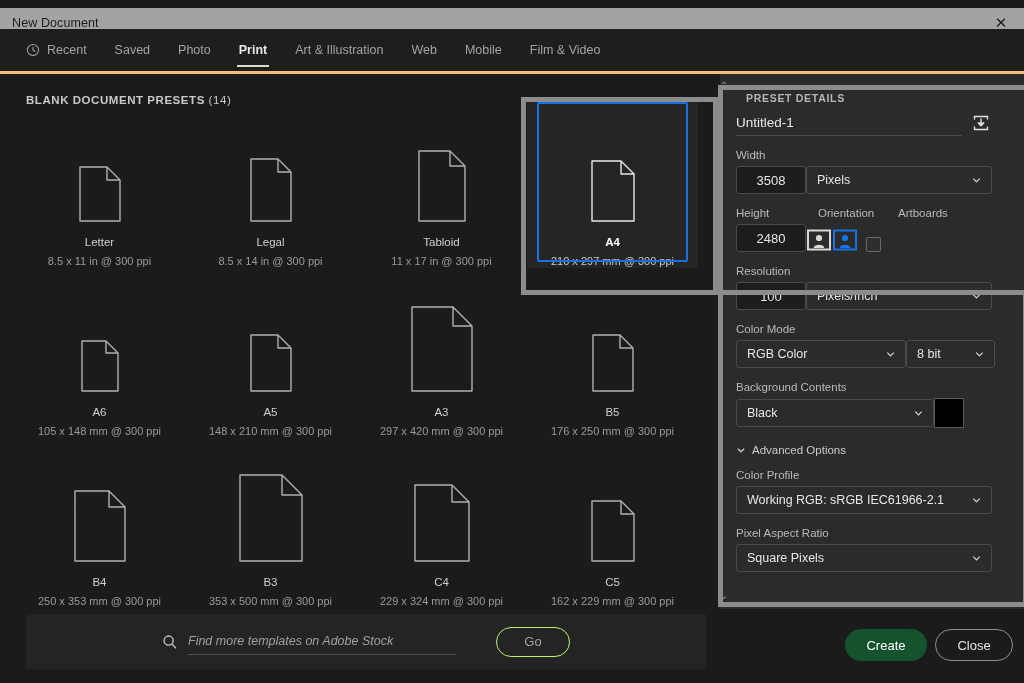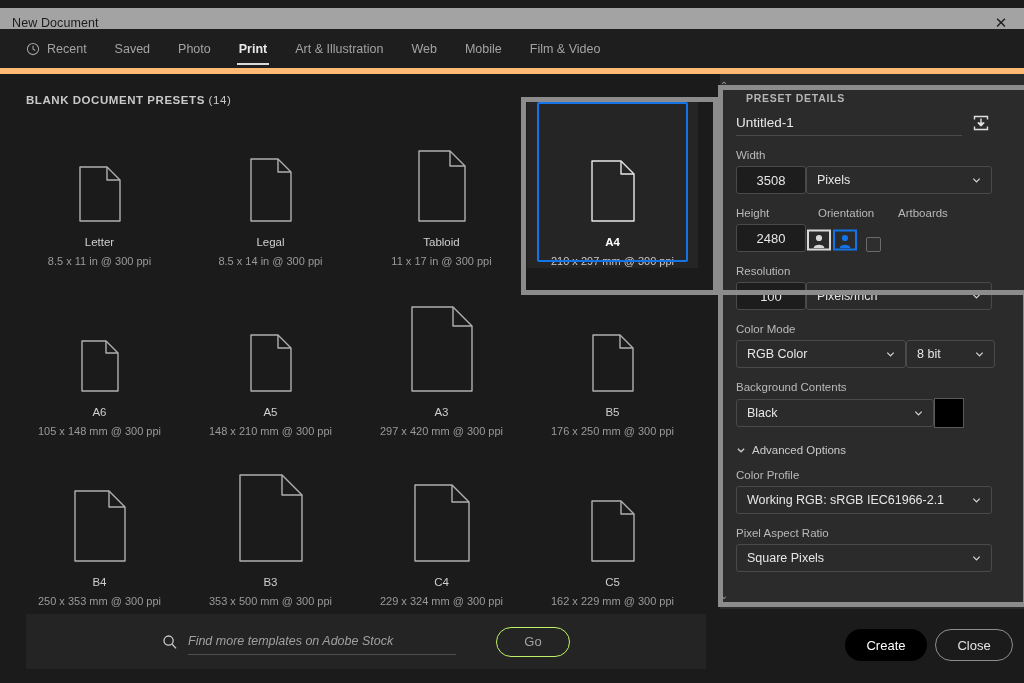--- a/index.html
+++ b/index.html
@@ -29,21 +29,21 @@
     position: absolute; right: 0; top: 0; width: 46px; height: 29px;
     display: flex; align-items: center; justify-content: center;
     color: #1c1c1c; font-size: 15px; line-height: 1;
   }
 
   
   .tabbar {
     position: absolute; left: 0; top: 29px; width: 1024px; height: 45px;
     background: #1e1e1e;
     display: flex; align-items: center;
-    border-bottom: 6px solid #fdba74;
+    border-bottom: 3px solid #fdba74;
   }
   .tab {
     position: relative;
     display: flex; align-items: center; gap: 7px;
     height: 45px; padding: 0 14px;
     font-size: 12.5px; color: #a3a3a3; white-space: nowrap;
   }
   .tab:first-child { margin-left: 12px; }
   .tab.active { color: #e8e8e8; font-weight: bold; }
   .tab.active::after {
@@ -198,21 +198,21 @@
   .footer {
     position: absolute; left: 720px; top: 609px; width: 304px; height: 74px;
     background: #1b1b1b;
   }
   .btn {
     position: absolute; top: 20px; height: 32px; border-radius: 16px;
     display: flex; align-items: center; justify-content: center;
     font-size: 13px; font-family: "Liberation Sans", sans-serif;
   }
   .btn-create {
-    left: 125px; width: 82px; background: #000000; color: #ffffff; border: none;
+    left: 125px; width: 82px; background: #14532d; color: #ffffff; border: none;
   }
   .btn-close {
     left: 215px; width: 78px; background: transparent;
     border: 1px solid #8e8e8e; color: #e4e4e4;
   }
 
   
   .gray-frame {
     position: absolute; border: 5px solid #8c8c8c; pointer-events: none;
   }

